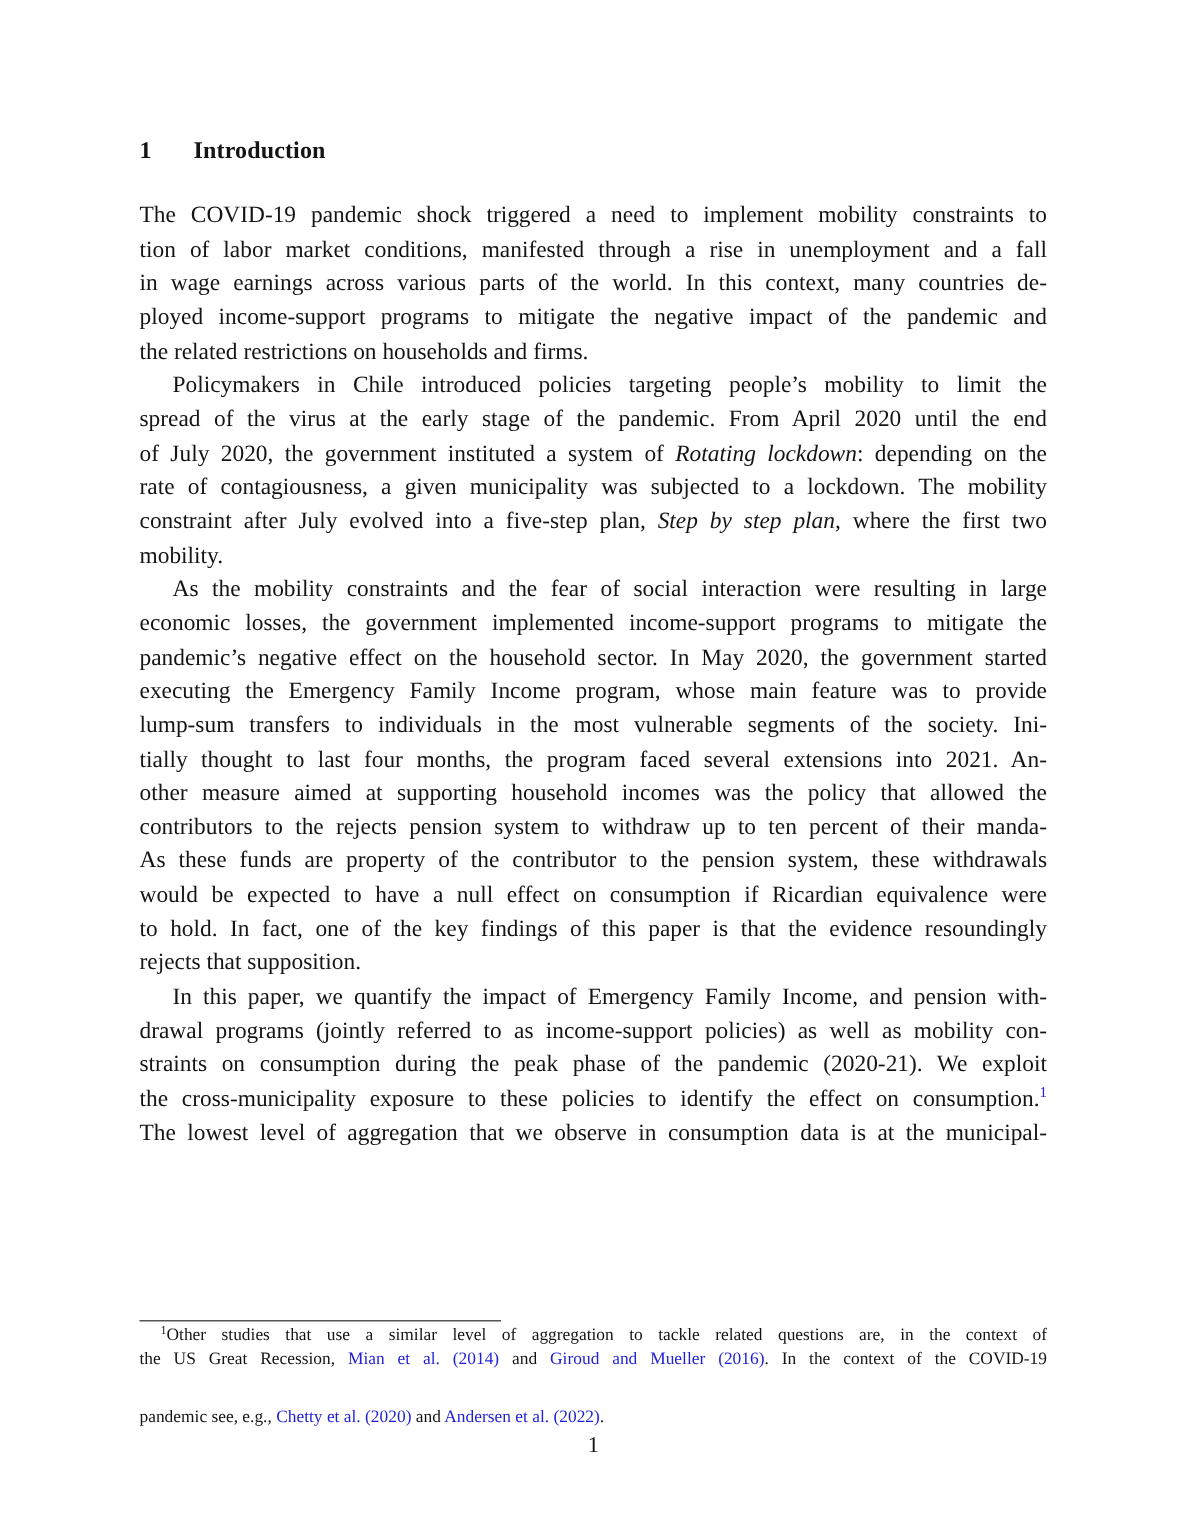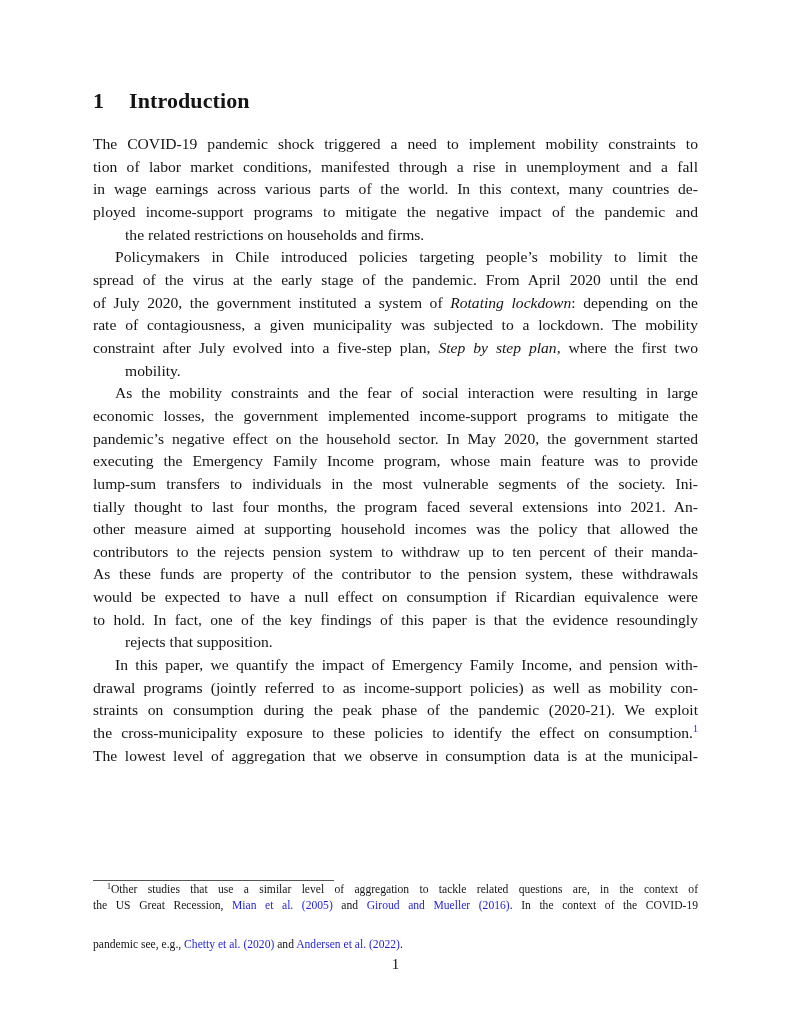--- a/index.html
+++ b/index.html
@@ -4,32 +4,32 @@
 <style>
   html, body { margin: 0; padding: 0; background: #ffffff; }
   body { width: 791px; height: 1024px; position: relative; overflow: hidden; }
   .page {
     position: absolute; left: 0; top: 0; width: 791px; height: 1024px;
     background: #ffffff; color: #141414;
     font-family: "Liberation Serif", "DejaVu Serif", serif;
   }
   .section-heading {
     position: absolute; left: 93px; top: 86px;
-    font-size: 22px; font-weight: bold; margin: 0; line-height: 30px;
+    font-size: 16px; font-weight: bold; margin: 0; line-height: 30px;
     letter-spacing: 0.1px;
   }
   .section-heading .num { display: inline-block; width: 36px; }
   .body-text {
     position: absolute; left: 93px; top: 133px; width: 605px;
     font-size: 15.6px; line-height: 22.65px; text-align: justify;
     hyphens: manual;
   }
   .body-text p { margin: 0; text-indent: 0; }
   .body-text .line { display: block; text-align: justify; text-align-last: justify; white-space: nowrap; }
-  .body-text .line.last { text-align-last: left; margin-left: 32px; }
+  .body-text .line.last { text-align-last: left; }
   em { font-style: italic; }
   sup.fnref { font-size: 10px; line-height: 0; vertical-align: 6px; color: #2020ee; }
   .footnote-rule {
     position: absolute; left: 93px; top: 880px; width: 241px; height: 0;
     border-top: 1px solid #555555;
   }
   .footnotes {
     position: absolute; left: 93px; top: 882px; width: 605px;
     font-size: 11.6px; line-height: 15.6px; color: #141414;
   }
@@ -92,18 +92,18 @@
       <span class="line">straints on consumption during the peak phase of the pandemic (2020-21).  We exploit</span>
       <span class="line"><span>the cross-municipality exposure to these policies to identify the effect on consumption.</span><sup class="fnref">1</sup></span>
       <span class="line">The lowest level of aggregation that we observe in consumption data is at the municipal-</span>
     </p>
   </div>
 
   <div class="footnote-rule"></div>
 
   <div class="footnotes">
     <span class="line first"><sup>1</sup><span>Other studies that use a similar level of aggregation to tackle related questions are, in the context of</span></span>
-    <span class="line"><span>the US Great Recession, </span><a class="cite">Mian et al.</a> <a class="cite">(2005)</a><span> and </span><a class="cite">Giroud and Mueller</a> <a class="cite">(2016)</a><span>. In the context of the COVID-19</span></span>
+    <span class="line"><span>the US Great Recession, </span><a class="cite">Mian et al.</a> <a class="cite">(2014)</a><span> and </span><a class="cite">Giroud and Mueller</a> <a class="cite">(2016)</a><span>. In the context of the COVID-19</span></span>
     <span class="line last"><span>pandemic see, e.g., </span><a class="cite">Chetty et al.</a> <a class="cite">(2020)</a><span> and </span><a class="cite">Andersen et al.</a> <a class="cite">(2022)</a><span>.</span></span>
   </div>
 
   <div class="page-number">1</div>
 </div>
 
 </body></html>

